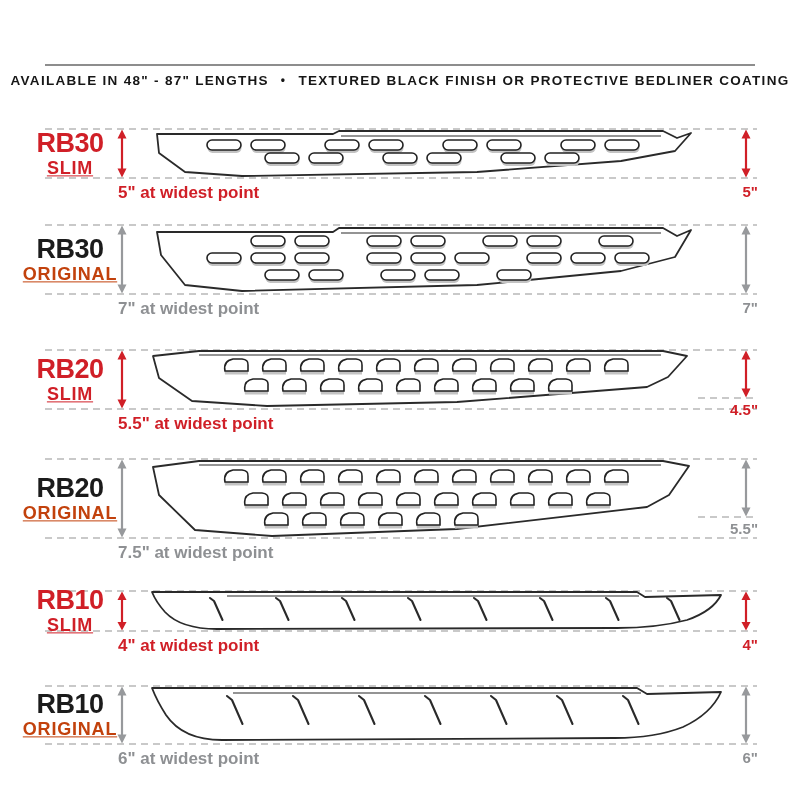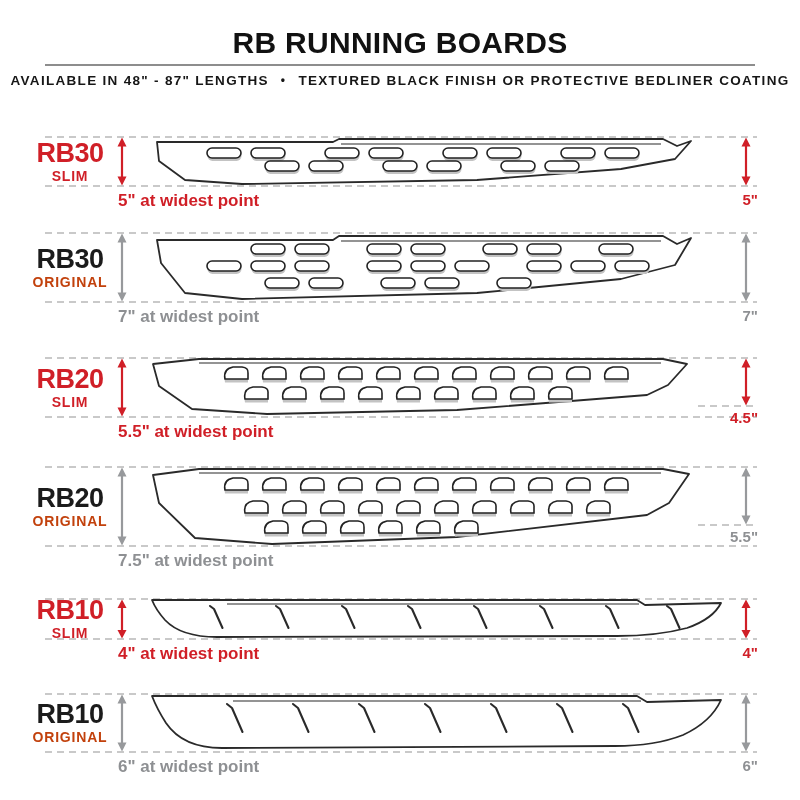--- a/index.html
+++ b/index.html
@@ -6,30 +6,30 @@
   .page{position:relative;width:800px;height:800px;background:#fff;overflow:hidden;
         font-family:"Liberation Sans",sans-serif;color:#161616;}
   
   .title{position:absolute;top:26px;left:0;width:800px;text-align:center;
          font-size:30px;font-weight:bold;letter-spacing:.3px;color:#111;}
   .title-rule{position:absolute;top:64px;left:45px;width:710px;height:2px;background:#8d8d8d;}
   .subtitle{position:absolute;top:73px;left:0;width:800px;text-align:center;
             font-size:13.5px;font-weight:bold;letter-spacing:1.3px;color:#161616;white-space:nowrap;}
   .subtitle .bullet{margin:0 12px;font-size:12px;position:relative;top:-1px;}
   
-  .sec{position:absolute;left:0;width:800px;margin-top:8px;}
+  .sec{position:absolute;left:0;width:800px;}
   .dash{position:absolute;height:2px;left:45px;width:712px;
         background:repeating-linear-gradient(90deg,#c9c9c9 0 7px,transparent 7px 12px);}
   .dash-top{top:-1px;} .dash-bottom{bottom:-1px;}
   .dash-short{position:absolute;left:698px;width:60px;height:2px;
         background:repeating-linear-gradient(90deg,#c9c9c9 0 7px,transparent 7px 12px);}
   .model{position:absolute;left:8px;width:124px;top:50%;transform:translateY(-50%);
          text-align:center;line-height:1.05;}
   .model-name{font-size:27px;font-weight:bold;letter-spacing:-.5px;}
-  .model-variant{font-size:14px;font-weight:bold;letter-spacing:.8px;margin-top:2px;}
+  .model-variant{font-size:18px;font-weight:bold;letter-spacing:.8px;margin-top:2px;text-decoration:underline;}
   .red{color:#d01f27;} .gray{color:#97999c;}
   .model.gray .model-name{color:#1b1b1b;} .model.gray .model-variant{color:#c2410c;}
   .arrow{position:absolute;}
   .arrow line{stroke:currentColor;stroke-width:2.2;}
   .arrow path{fill:currentColor;}
   .arrow-left{left:114px;top:0;} .arrow-right{left:738px;top:0;}
   .board{position:absolute;left:147px;top:-2px;}
   .ol{fill:#fff;stroke:#2a2a2a;stroke-width:1.8;stroke-linejoin:round;}
   .acc{stroke:#2a2a2a;stroke-width:1.1;fill:none;}
   .sh{fill:#c3c3c3;} .sl{fill:#fff;stroke:#222;stroke-width:1.6;}
@@ -57,21 +57,20 @@
         </g>
       <g id="mark-s">
           <path class="mk" d="M4,3 L0,0 M4,3 L12.5,22"></path>
         </g>
       <g id="mark-l">
           <path class="mk" d="M5,4 L0,0 M5,4 L15.5,28"></path>
         </g>
     </defs>
   </svg>
 
-  <div class="title">RB RUNNING BOARDS</div>
   <div class="title-rule"></div>
   <div class="subtitle">
     <span>AVAILABLE IN 48" - 87" LENGTHS</span><span class="bullet">•</span><span>TEXTURED BLACK FINISH OR PROTECTIVE BEDLINER COATING</span>
   </div>
 
   <section class="sec" style="top:129px;height:49px;">
     <div class="dash dash-top"></div>
     <div class="dash dash-bottom"></div>
     <div class="model red">
       <div class="model-name">RB30</div>

